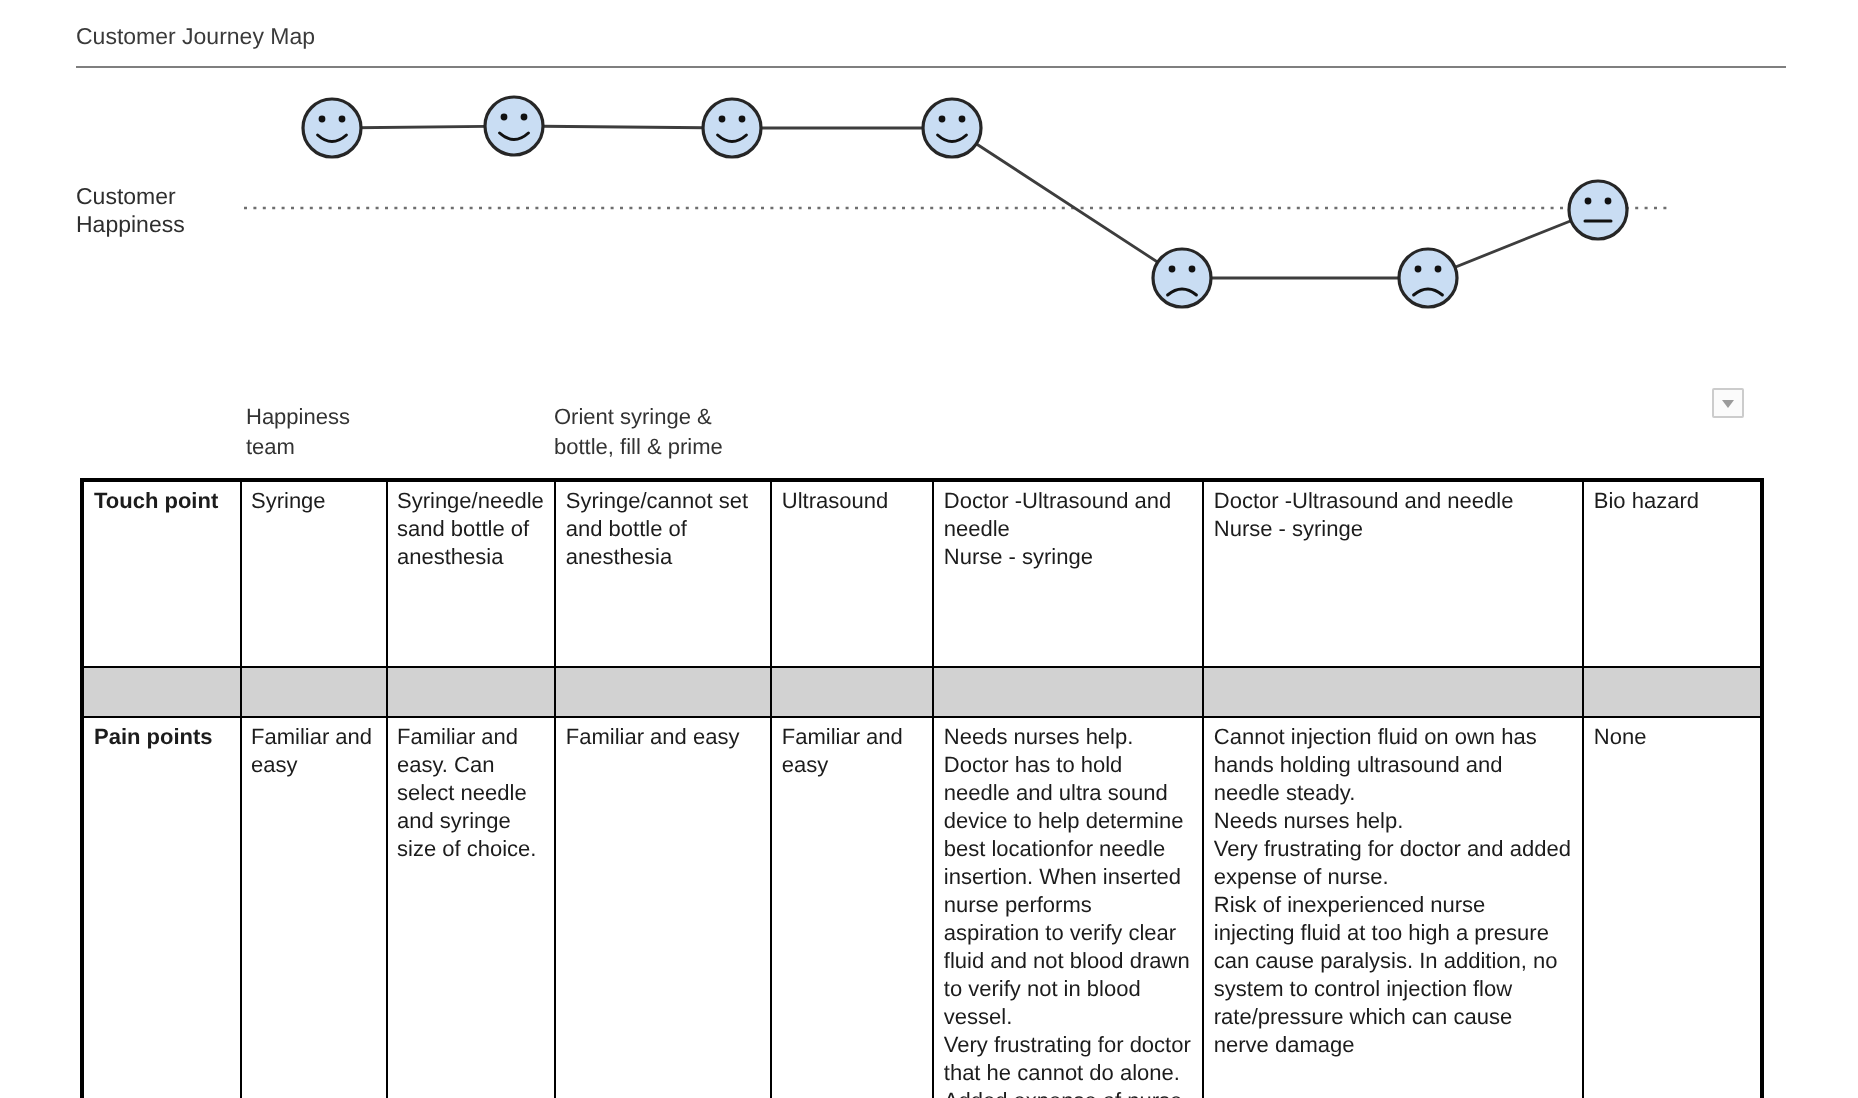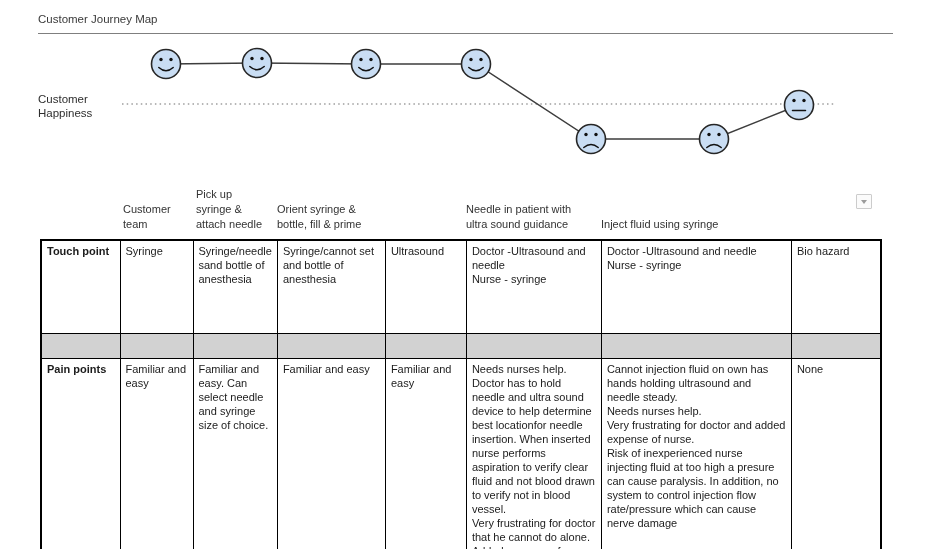--- a/index.html
+++ b/index.html
@@ -75,25 +75,22 @@
         <circle cx="-5" cy="-4.5" r="1.7" fill="#111"></circle>
         <circle cx="5" cy="-4.5" r="1.7" fill="#111"></circle>
         <path d="M -6.5 5.5 L 6.5 5.5" fill="none" stroke="#111" stroke-width="1.5" stroke-linecap="round"></path>
       </g>
     </svg>
 
   <div id="happiness-label">Customer
 Happiness</div>
 
   <div id="stage-headers">
-      <div class="stage-header" style="left: 83px; width: 63px;">Customer team</div>
-      <div class="stage-header" style="left: 156px; width: 71px;">Pick up syringe &amp; attach needle</div>
+      <div class="stage-header" style="left: 83px; width: 63px;">Happiness team</div>
       <div class="stage-header" style="left: 237px; width: 98px; margin-top: 32px;">Orient syringe &amp; bottle, fill &amp; prime</div>
-      <div class="stage-header" style="left: 426px; width: 125px;">Needle in patient with ultra sound guidance</div>
-      <div class="stage-header" style="left: 561px; width: 180px;">Inject fluid using syringe</div>
     </div>
 
   <div id="filter-btn">
     <div class="tri"></div>
   </div>
 
   <table id="journey-table">
     <colgroup id="journey-cols">
         <col style="width: 79px;">
         <col style="width: 73px;">

